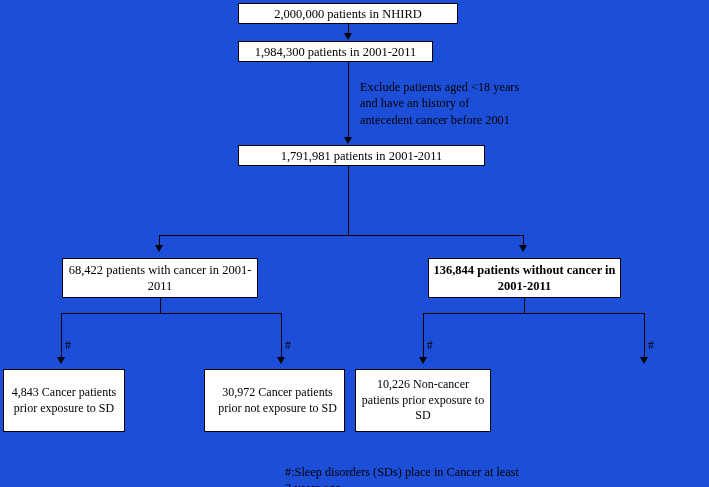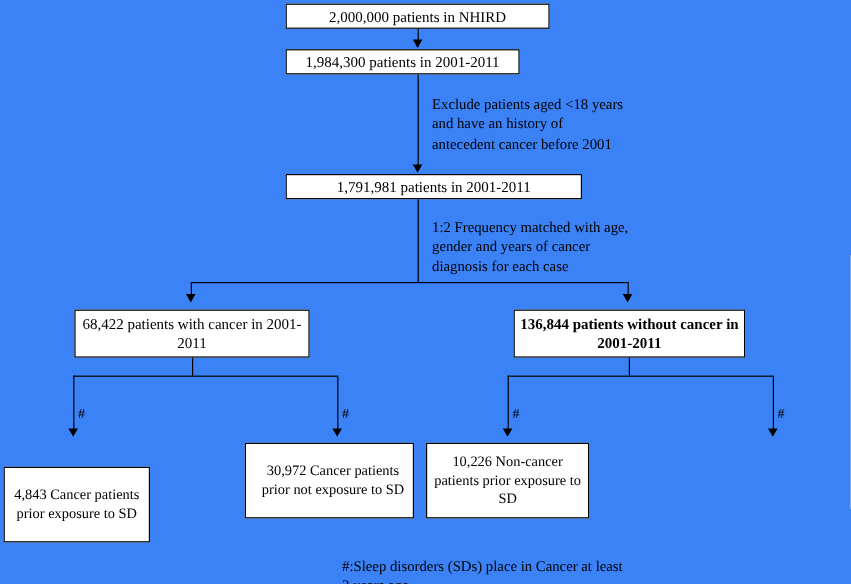--- a/index.html
+++ b/index.html
@@ -5,21 +5,21 @@
 <style>
   html, body {
     margin: 0;
     padding: 0;
     background: #ffffff;
   }
   #canvas {
     position: relative;
     width: 709px;
     height: 487px;
-    background: #3b82f6;
+    background: #1d4ed8;
     font-family: "Liberation Serif", "DejaVu Serif", serif;
     color: #000000;
     overflow: hidden;
   }
   .node {
     position: absolute;
     box-sizing: border-box;
     border: 1.4px solid #000000;
     background: #ffffff;
     display: flex;
@@ -94,23 +94,20 @@
 
   <div class="note" style="left:360px; top:79px; width:245px;">Exclude patients aged &lt;18 years
 and have an  history of
 antecedent cancer before 2001</div>
 
   <div class="node" style="left:238px; top:145px; width:247px; height:21px;">
     <span>1,791,981 patients in 2001-2011</span>
   </div>
 
   <div class="vline" style="left:348px; top:166px; height:69px;"></div>
-  <div class="note" style="left:360px; top:181px; width:245px;">1:2 Frequency matched with age,
-gender and years of cancer
-diagnosis for each case</div>
 
   <div class="hline" style="left:159px; top:235px; width:364px;"></div>
   <div class="vline" style="left:159px; top:235px; height:15px;"></div>
   <div class="arrowhead" style="left:155px; top:245px;"></div>
   <div class="vline" style="left:523px; top:235px; height:15px;"></div>
   <div class="arrowhead" style="left:519px; top:245px;"></div>
 
   <div class="node" style="left:62px; top:258px; width:196px; height:40px;">
     <span>68,422 patients with cancer in 2001-2011</span>
   </div>
@@ -130,21 +127,21 @@
 
   <div class="vline" style="left:524px; top:298px; height:15px;"></div>
   <div class="hline" style="left:423px; top:313px; width:221px;"></div>
   <div class="vline" style="left:423px; top:313px; height:48px;"></div>
   <div class="arrowhead" style="left:419px; top:357px;"></div>
   <div class="hashmark" style="left:427px; top:340px;">#</div>
   <div class="vline" style="left:644px; top:313px; height:48px;"></div>
   <div class="arrowhead" style="left:640px; top:357px;"></div>
   <div class="hashmark" style="left:648px; top:340px;">#</div>
 
-  <div class="node small" style="left:3px; top:369px; width:122px; height:63px;margin-top:20px;">
+  <div class="node small" style="left:3px; top:369px; width:122px; height:63px;">
     <span>4,843 Cancer patients prior exposure to SD</span>
   </div>
 
   <div class="node small" style="left:204px; top:369px; width:141px; height:63px;padding-left:10px;">
     <span>30,972 Cancer patients prior not  exposure to SD</span>
   </div>
 
   <div class="node small" style="left:355px; top:369px; width:136px; height:63px;">
     <span>10,226  Non-cancer patients prior exposure to SD</span>
   </div>

